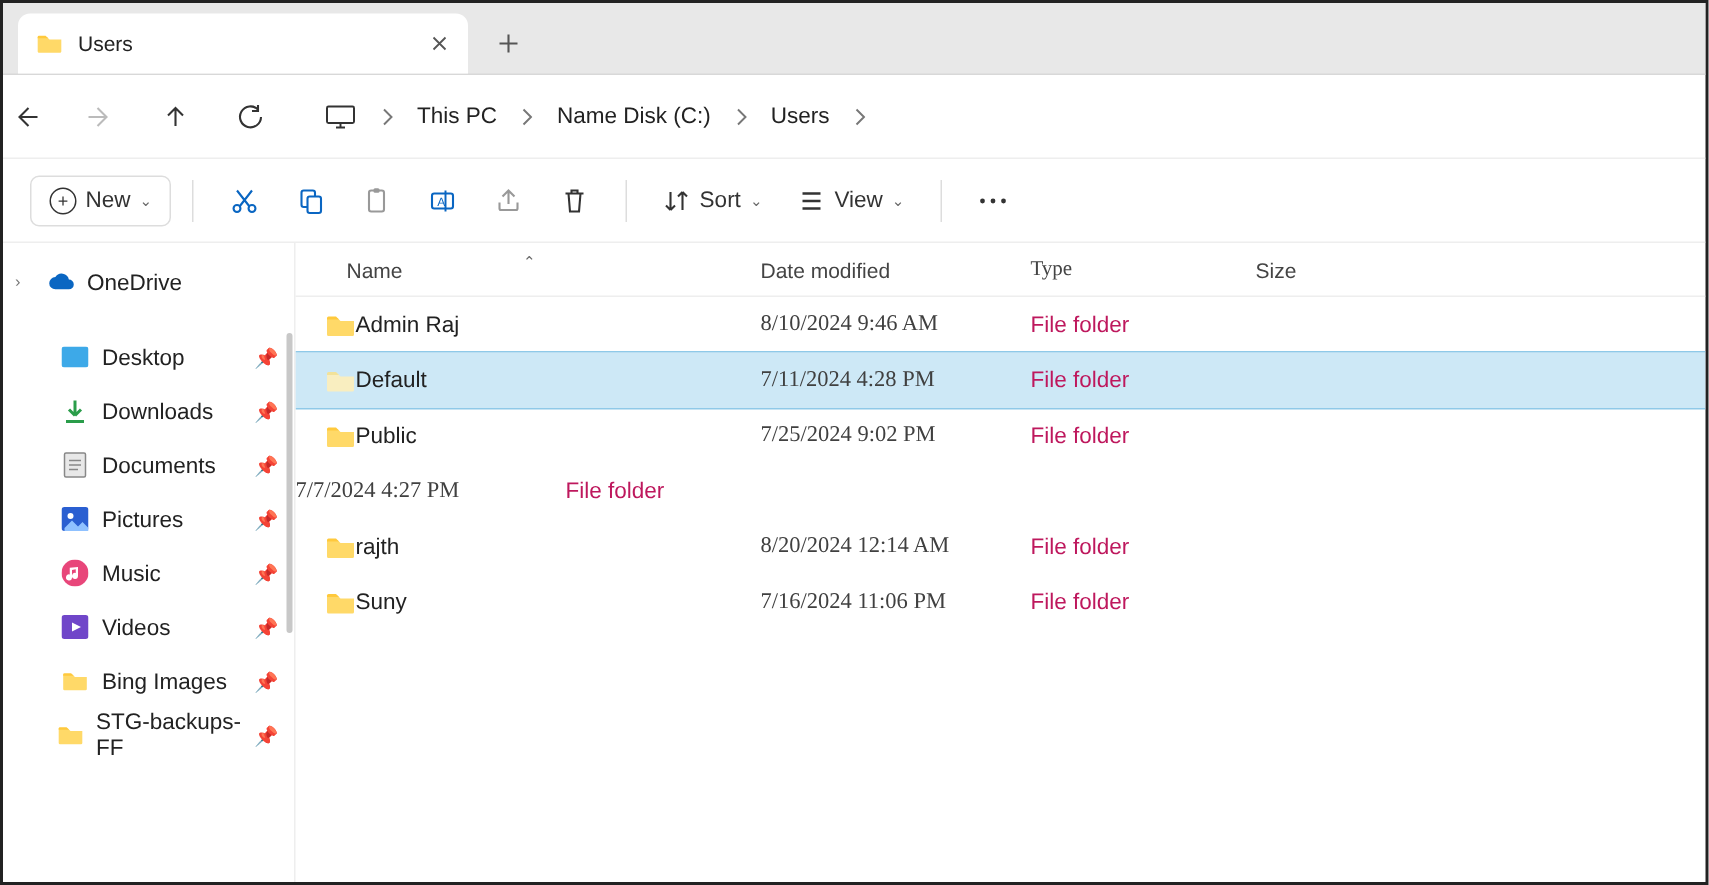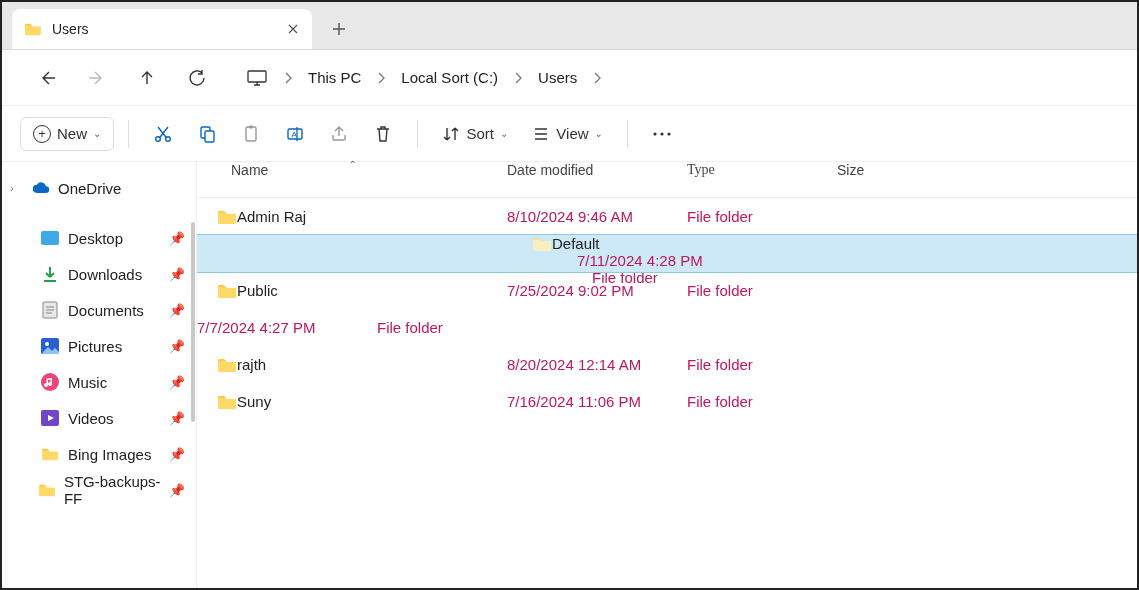--- a/index.html
+++ b/index.html
@@ -7,21 +7,21 @@
 
   
   .tab-strip { height: 48px; background: #e8e8e8; display: flex; align-items: flex-end; border-bottom: 1px solid #d8d8d8; }
   .tab { width: 300px; height: 40px; background: #fff; border-top-left-radius: 8px; border-top-right-radius: 8px; display: flex; align-items: center; padding: 0 12px; margin-left: 10px; gap: 10px; position: relative; }
   .tab .folder-ico { width: 18px; height: 14px; }
   .tab .title { font-size: 14px; color: #222; flex: 1; }
   .tab .close { width: 14px; height: 14px; display: flex; align-items: center; justify-content: center; cursor: pointer; color: #555; }
   .newtab { width: 34px; height: 34px; display: flex; align-items: center; justify-content: center; margin-left: 10px; margin-bottom: 3px; color: #555; cursor: pointer; font-size: 18px; }
 
   
-  .addr-bar { height: 56px; display: flex; align-items: center; padding: 0 34px; gap: 28px; border-bottom: 1px solid #eee; }
+  .addr-bar { height: 56px; display: flex; align-items: center; padding: 0 4px; gap: 28px; border-bottom: 1px solid #eee; }
   .nav-btn { width: 22px; height: 22px; display: flex; align-items: center; justify-content: center; color: #333; cursor: pointer; }
   .nav-btn.disabled { color: #bbb; }
   .breadcrumb { display: flex; align-items: center; gap: 16px; font-size: 15px; color: #222; margin-left: 10px; }
   .breadcrumb .sep { color: #888; display:flex; align-items:center; }
   .breadcrumb .crumb { cursor: pointer; }
 
   
   .toolbar { height: 56px; display: flex; align-items: center; padding: 0 18px; gap: 4px; border-bottom: 1px solid #eee; }
   .tb-group { display: flex; align-items: center; gap: 4px; }
   .tb-btn { height: 34px; min-width: 40px; display: flex; align-items: center; justify-content: center; gap: 6px; padding: 0 10px; border-radius: 4px; cursor: pointer; color: #333; font-size: 15px; }
@@ -36,32 +36,32 @@
   .nav-pane::after { content:""; position:absolute; right:1px; top:60px; width:4px; height:200px; background:#c8c8c8; border-radius:2px; }
   .tree-item { height: 36px; display: flex; align-items: center; gap: 8px; padding: 0 10px 0 16px; font-size: 15px; color: #222; cursor: pointer; }
   .tree-item.top { padding-left: 8px; margin-bottom: 14px; }
   .tree-item .exp { width: 14px; color: #777; font-size: 11px; }
   .tree-item .pin { margin-left: auto; color: #888; font-size: 13px; }
   .tree-item .ico { width: 18px; height: 18px; display:flex; align-items:center; justify-content:center; }
   .tree-item.quick .ico { width: 20px; }
 
   
   .content { flex: 1; display: flex; flex-direction: column; }
-  .cols { display: flex; height: 36px; border-bottom: 1px solid #eee; font-size: 14px; color: #444; }
+  .cols { display: flex; align-items: center; height: 36px; border-bottom: 1px solid #eee; font-size: 14px; color: #444; }
   .col-name { width: 310px; padding-left: 34px; position: relative; }
   .col-name .sort-ind { position: absolute; right: 150px; top: -3px; font-size: 10px; color: #666; }
   .col-date { width: 180px; }
   .col-type { width: 150px; font-family: Liberation Serif, serif; }
   .col-size { width: 100px; }
 
   .file-list { flex: 1; overflow: auto; }
   .file-row { display: flex; align-items: center; height: 37px; font-size: 15px; color: #222; cursor: pointer; }
-  .file-row.selected { background: #cde8f6; outline: 1px solid #8fc9e8; flex-direction: column; }
+  .file-row.selected { background: #cde8f6; outline: 1px solid #8fc9e8; }
   .cell-name { width: 310px; padding-left: 20px; display: flex; align-items: center; gap: 0; }
-  .cell-date { width: 180px; color: #be185d; }
+  .cell-date { width: 180px; color: #404040; font-family: Liberation Serif, serif; }
   .cell-type { width: 150px; color: #be185d; }
   .cell-size { width: 100px; color: #333; }
 
   
   svg { display: block; }
 </style>
 </head>
 <body>
 
 <div class="tab-strip">
@@ -119,21 +119,21 @@
         <svg viewBox="0 0 8 12" width="8" height="12">
           <path stroke="#777" stroke-width="1.3" fill="none" d="M2 1l5 5-5 5"></path>
         </svg>
       </span>
     <span class="crumb">This PC</span>
     <span class="sep">
         <svg viewBox="0 0 8 12" width="8" height="12">
           <path stroke="#777" stroke-width="1.3" fill="none" d="M2 1l5 5-5 5"></path>
         </svg>
       </span>
-    <span class="crumb">Local Sort (C:)</span>
+    <span class="crumb">Name Disk (C:)</span>
     <span class="sep">
         <svg viewBox="0 0 8 12" width="8" height="12">
           <path stroke="#777" stroke-width="1.3" fill="none" d="M2 1l5 5-5 5"></path>
         </svg>
       </span>
     <span class="crumb">Users</span>
     <span class="sep">
         <svg viewBox="0 0 8 12" width="8" height="12">
           <path stroke="#777" stroke-width="1.3" fill="none" d="M2 1l5 5-5 5"></path>
         </svg>

